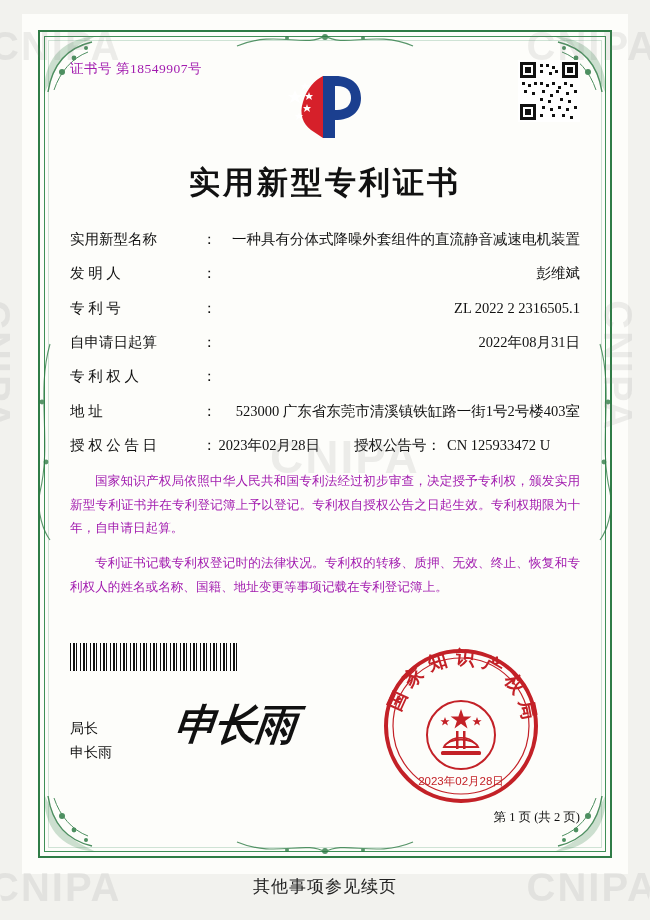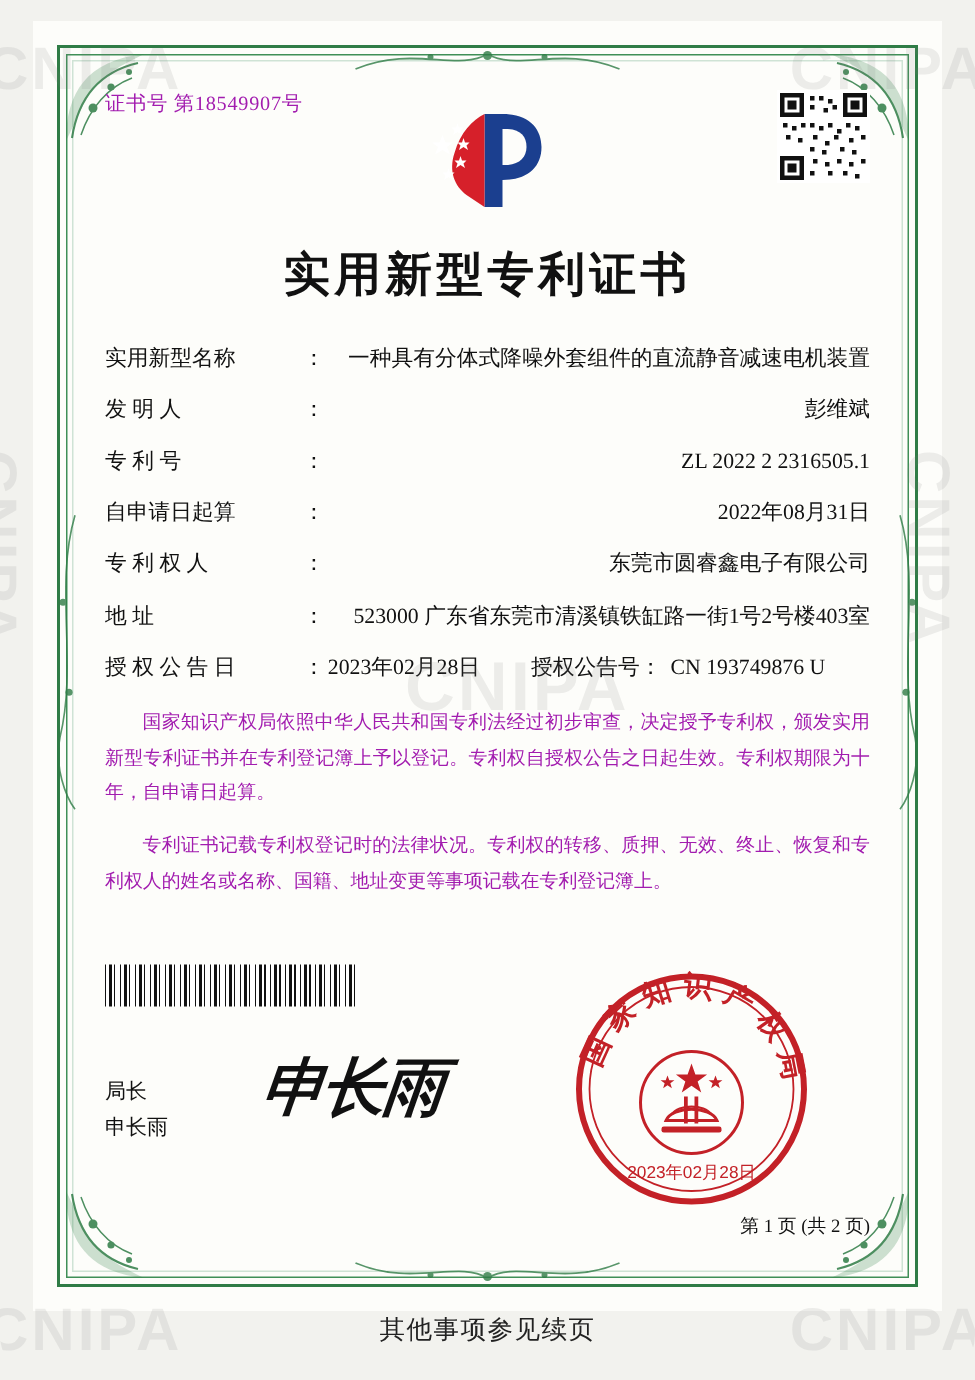--- a/index.html
+++ b/index.html
@@ -436,35 +436,34 @@
 
       <div class="row">
         <span class="label wide">自申请日起算</span>
         <span class="sep">：</span>
         <span class="value">2022年08月31日</span>
       </div>
 
       <div class="row">
         <span class="label wide">专 利 权 人</span>
         <span class="sep">：</span>
-        <span class="value">东莞市圆睿鑫电子有限公司</span>
       </div>
 
       <div class="row">
         <span class="label wide">地 址</span>
         <span class="sep">：</span>
         <span class="value">523000 广东省东莞市清溪镇铁缸路一街1号2号楼403室</span>
       </div>
 
       <div class="row">
         <span class="label wide">授 权 公 告 日</span>
         <span class="sep">：</span>
         <span>2023年02月28日</span>
         <span class="value2-label">授权公告号：</span>
-        <span>CN 193749876 U</span>
+        <span>CN 125933472 U</span>
       </div>
 
     </div>
 
     <div class="para">国家知识产权局依照中华人民共和国专利法经过初步审查，决定授予专利权，颁发实用新型专利证书并在专利登记簿上予以登记。专利权自授权公告之日起生效。专利权期限为十年，自申请日起算。</div>
     <div class="para">专利证书记载专利权登记时的法律状况。专利权的转移、质押、无效、终止、恢复和专利权人的姓名或名称、国籍、地址变更等事项记载在专利登记簿上。</div>
 
     <div class="barcode"></div>
 
     <div class="sign-area">

